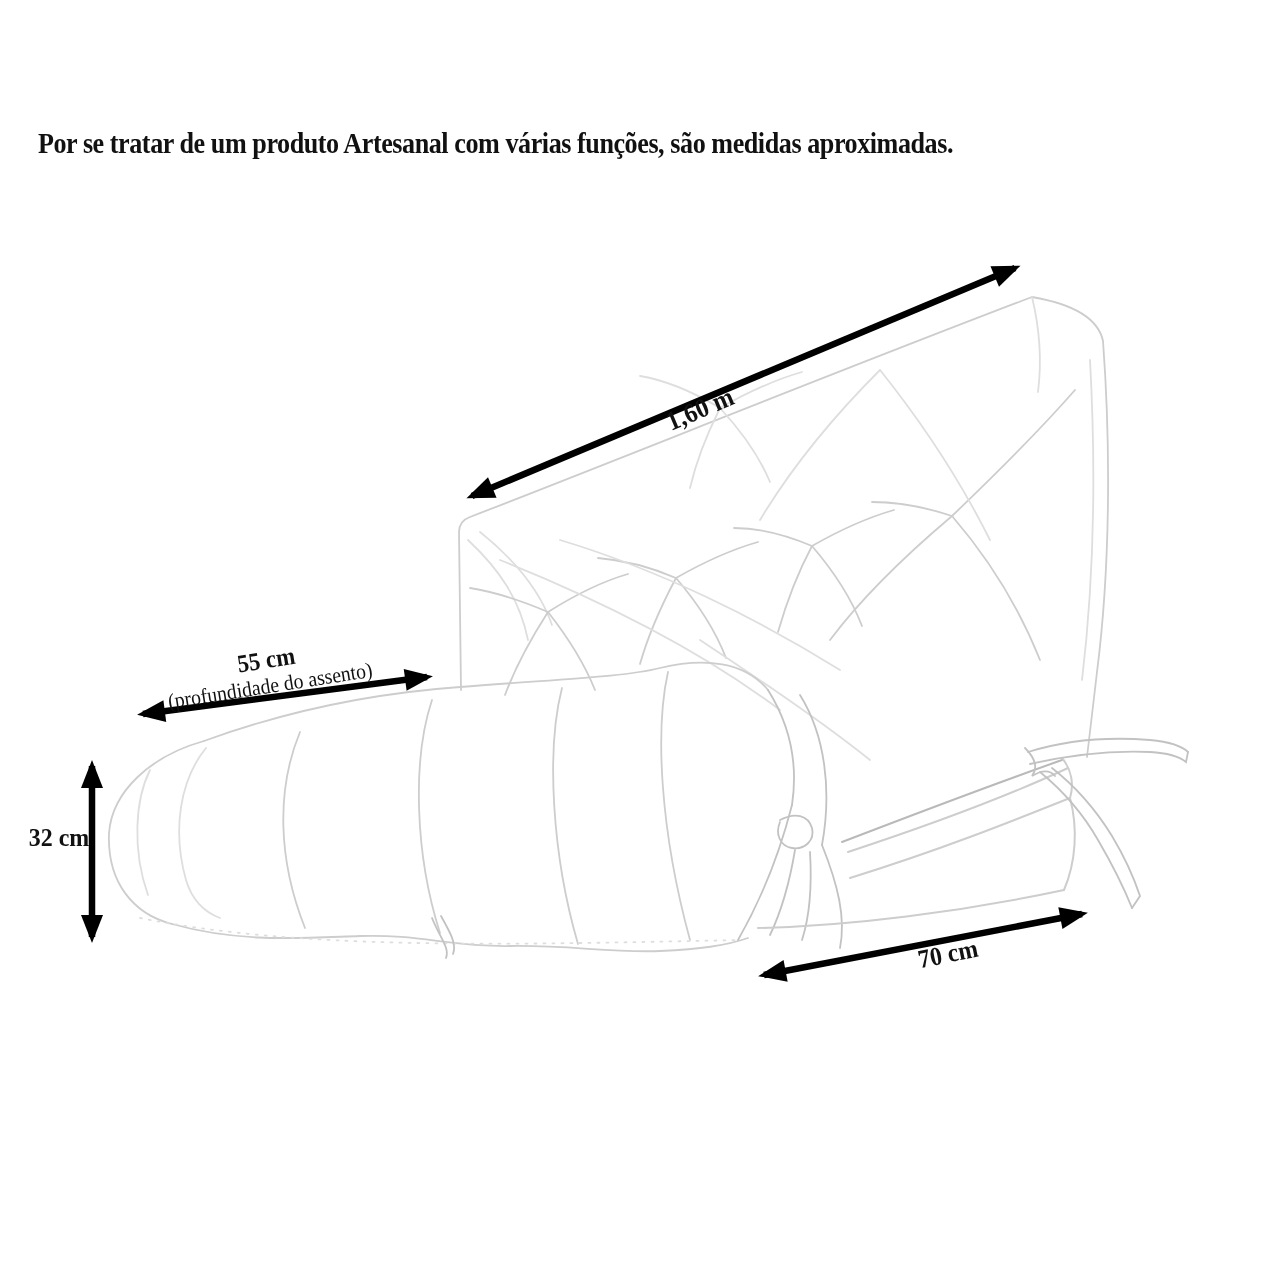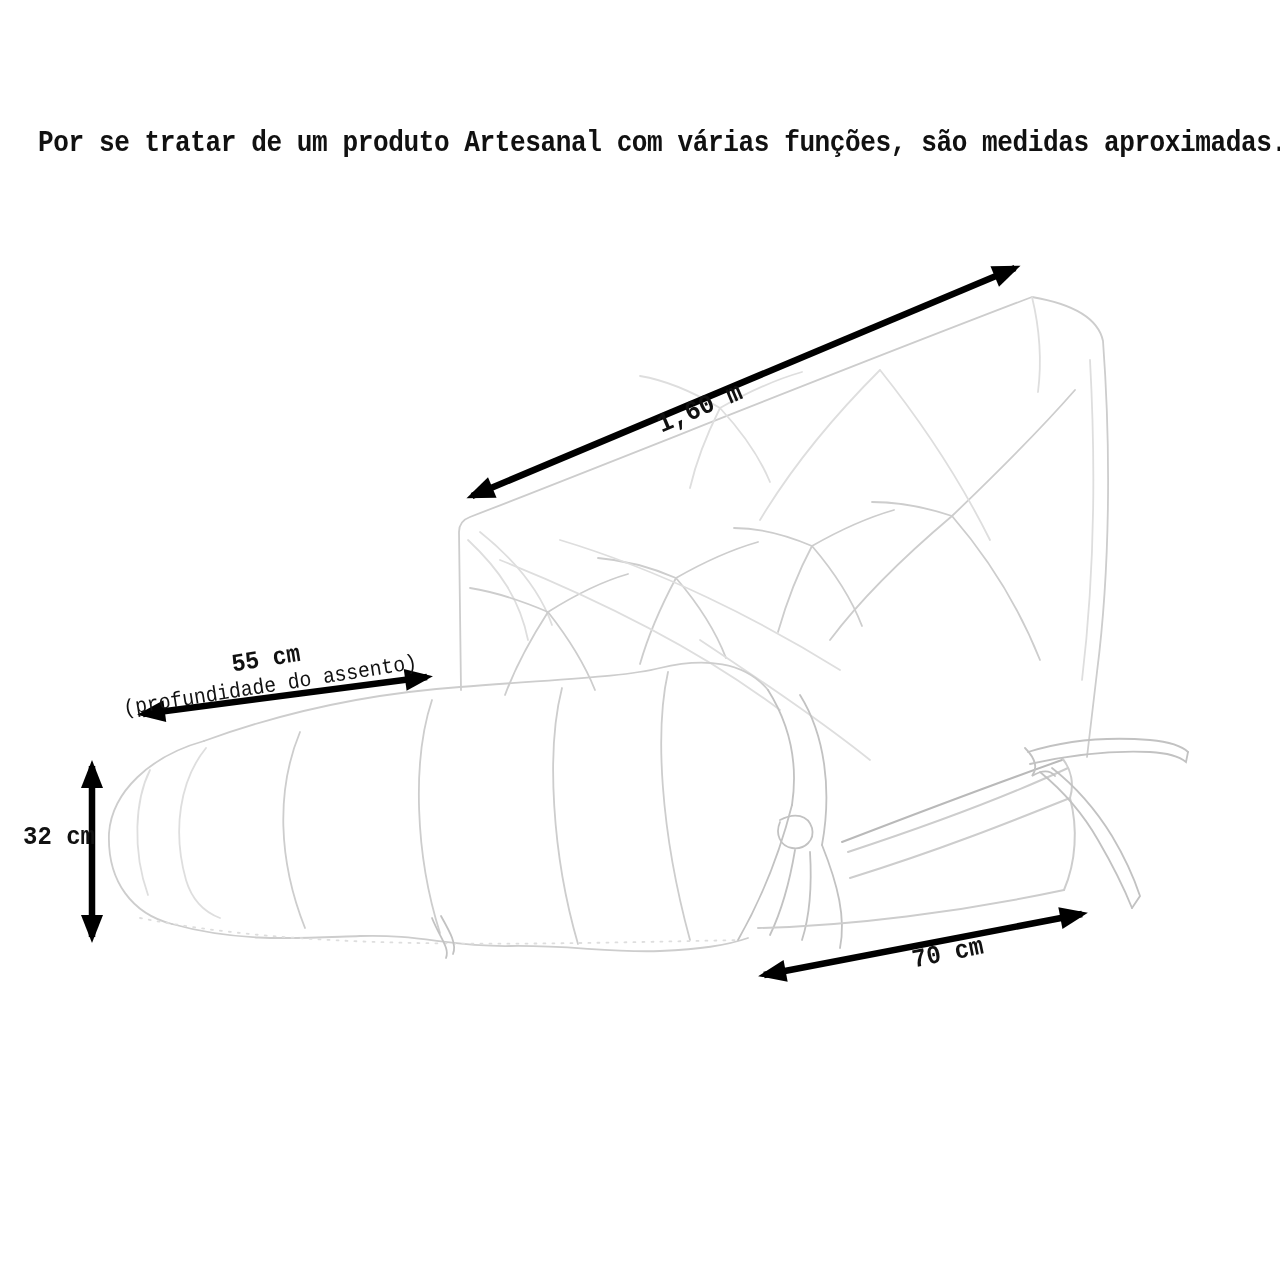--- a/index.html
+++ b/index.html
@@ -1,21 +1,21 @@
 <!DOCTYPE html>
 <html><head>
 <meta charset="utf-8">
 <style>
   html,body{margin:0;padding:0;background:#ffffff;}
   .canvas{
     position:relative;
     width:1280px;height:1108px;
     background:#ffffff;
     overflow:hidden;
-    font-family:Liberation Mono, monospace;
+    font-family:Liberation Serif, serif;
   }
   .disclaimer{
     position:absolute;
     left:38px;top:126px;
     margin:0;
     font-size:30px;
     font-weight:bold;
     color:#111111;
     white-space:nowrap;
     letter-spacing:-0.5px;

